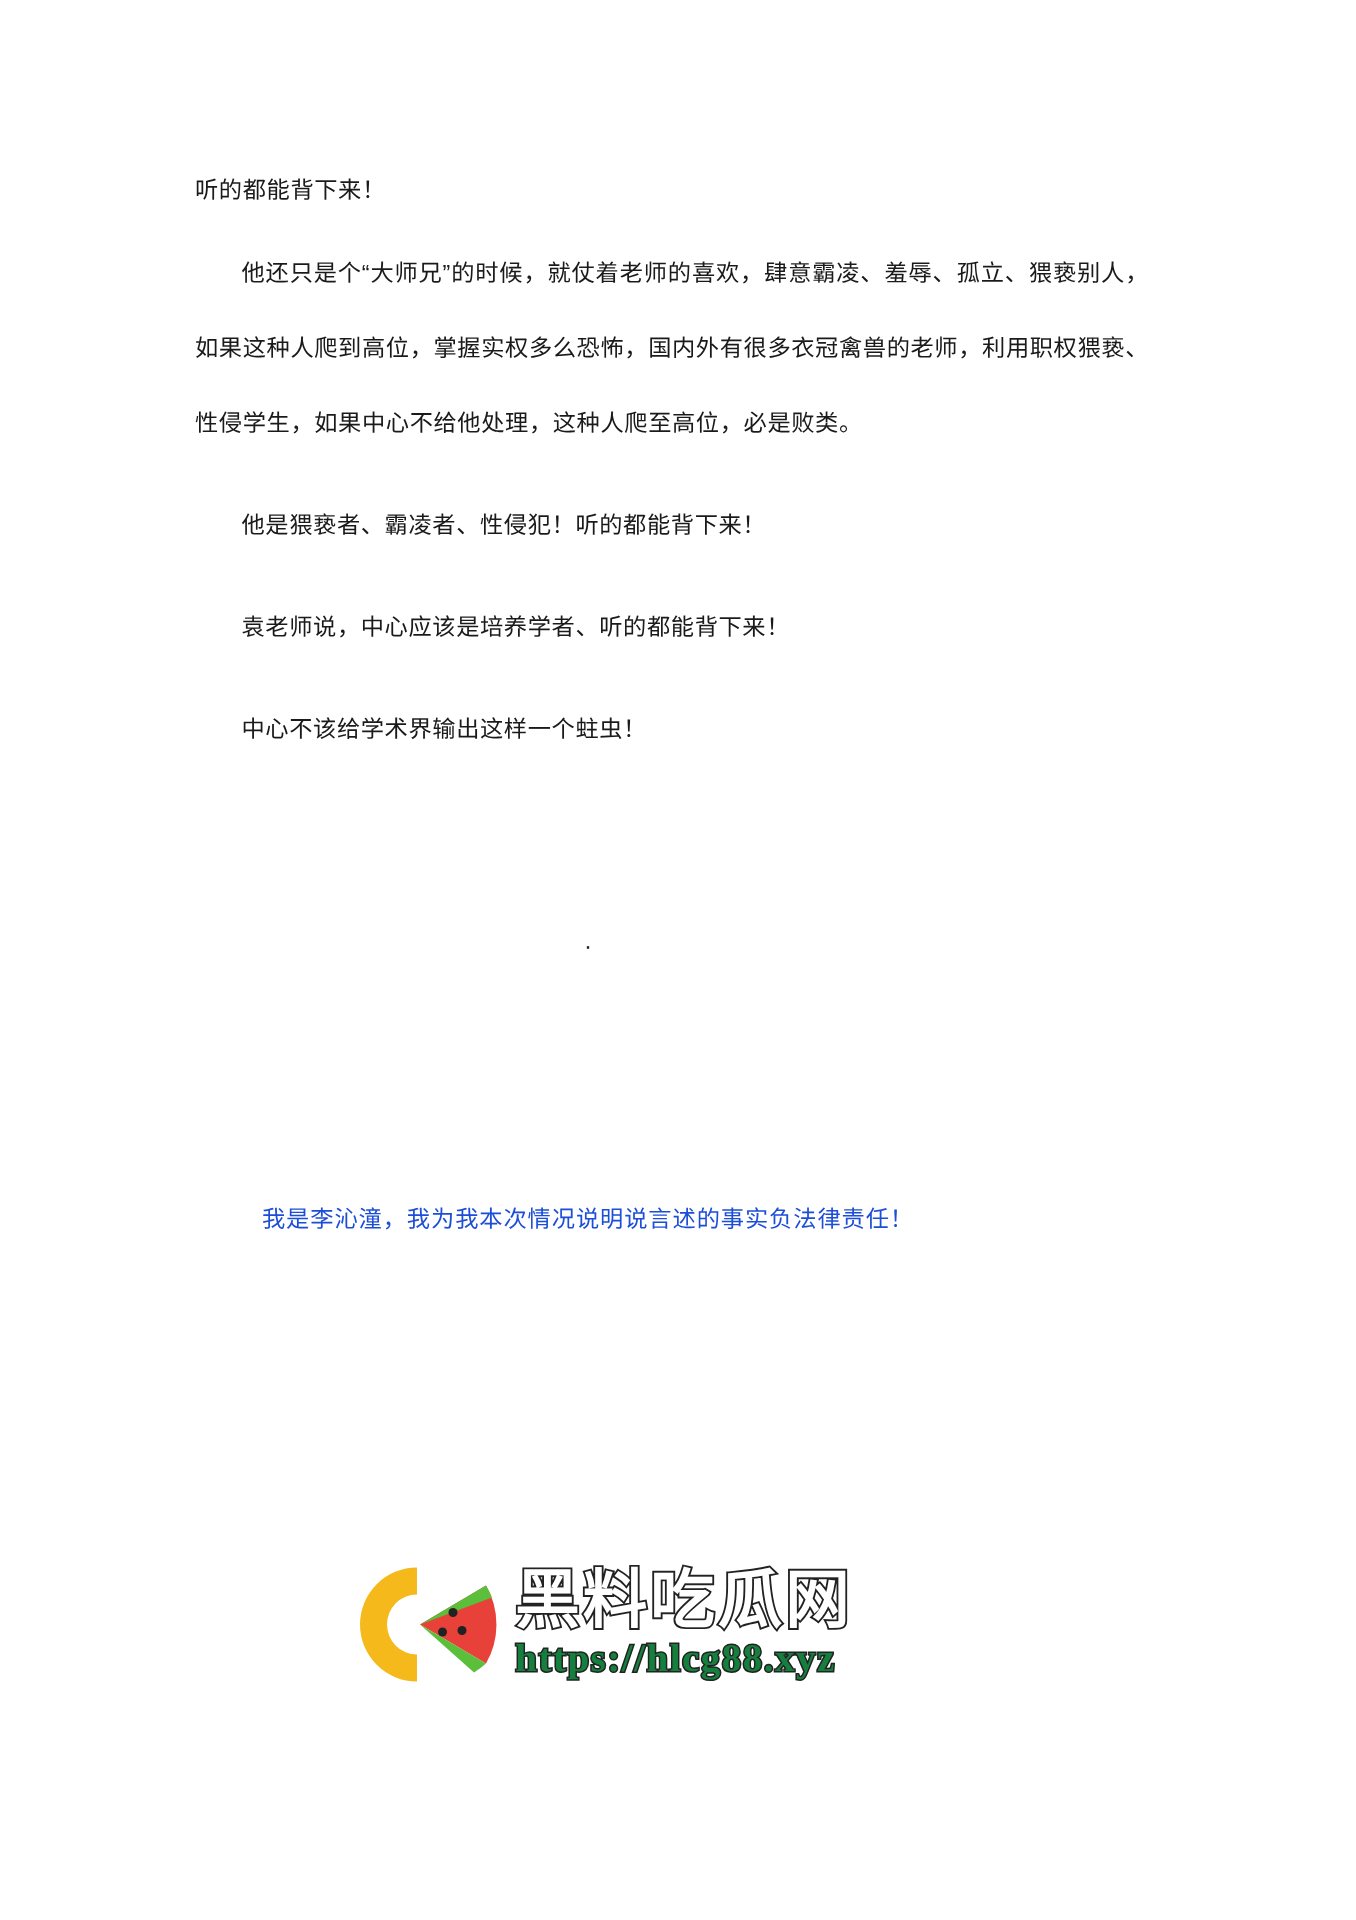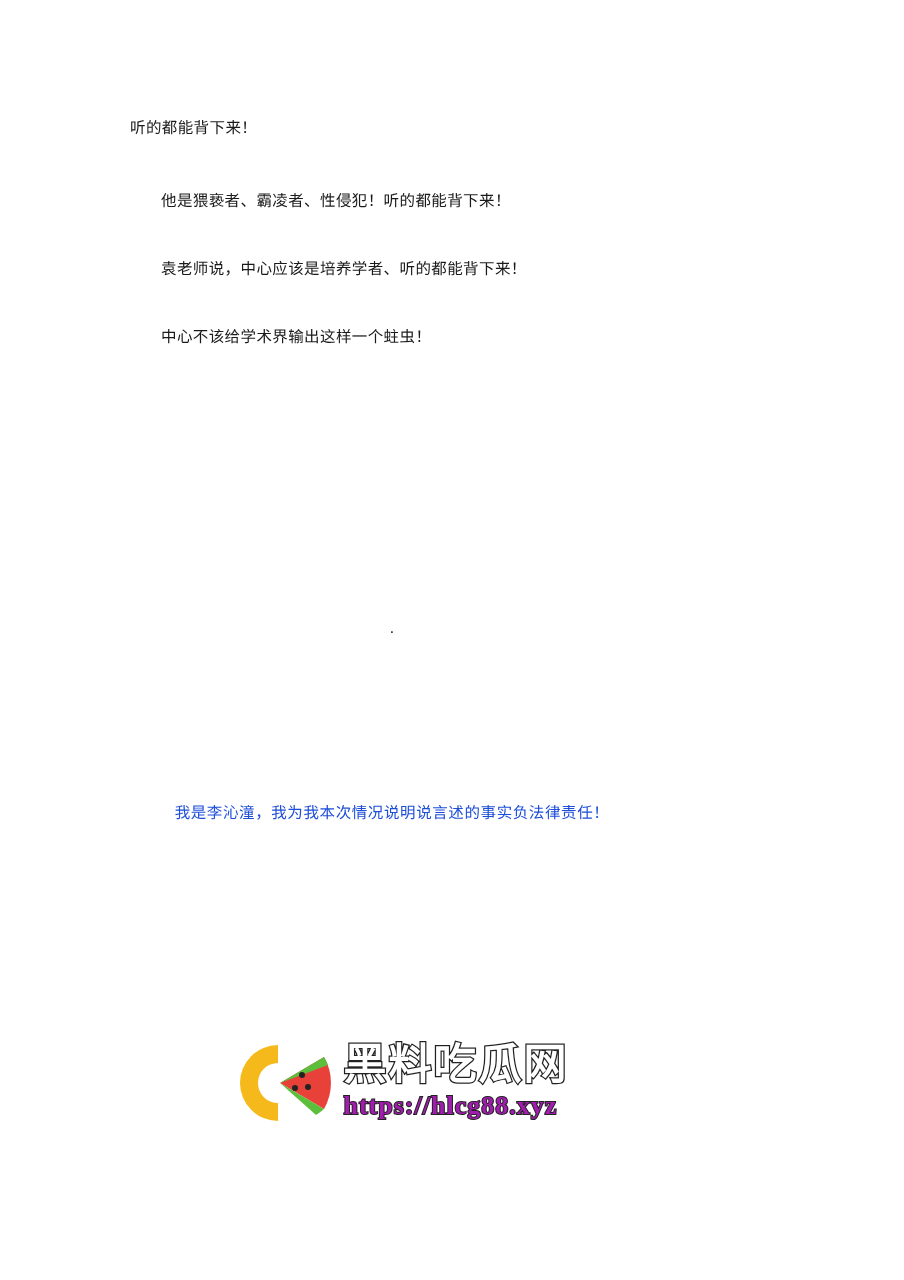--- a/index.html
+++ b/index.html
@@ -87,41 +87,42 @@
     gap: 2px;
   }
   .wm-title {
     font-size: 43px;
     font-weight: 700;
     letter-spacing: 2px;
     color: #ffffff;
     -webkit-text-stroke: 2.5px #222222;
     paint-order: stroke fill;
     line-height: 1.05;
-    font-family: Liberation Mono, monospace;
+    font-family: Liberation Serif, serif;
   }
   .wm-url {
     font-size: 26px;
     font-weight: 700;
     letter-spacing: 1px;
-    color: #a21caf;
+    color: #15803d;
     -webkit-text-stroke: 2px #222222;
     paint-order: stroke fill;
     font-family: "Liberation Serif", "DejaVu Serif", serif;
     line-height: 1.1;
   }
 </style>
 </head>
 <body>
 
 <div class="page">
 
   <div class="doc-body">
     <p class="para first-line">听的都能背下来！</p>
     <div class="gap-small"></div>
+    <p class="para indent">他还只是个“大师兄”的时候，就仗着老师的喜欢，肆意霸凌、羞辱、孤立、猥亵别人，如果这种人爬到高位，掌握实权多么恐怖，国内外有很多衣冠禽兽的老师，利用职权猥亵、性侵学生，如果中心不给他处理，这种人爬至高位，必是败类。</p>
     <div class="gap-mid"></div>
     <p class="para indent">他是猥亵者、霸凌者、性侵犯！听的都能背下来！</p>
     <div class="gap-mid"></div>
     <p class="para indent">袁老师说，中心应该是培养学者、听的都能背下来！</p>
     <div class="gap-mid"></div>
     <p class="para indent">中心不该给学术界输出这样一个蛀虫！</p>
   </div>
 
   <div class="center-dot">·</div>
 

